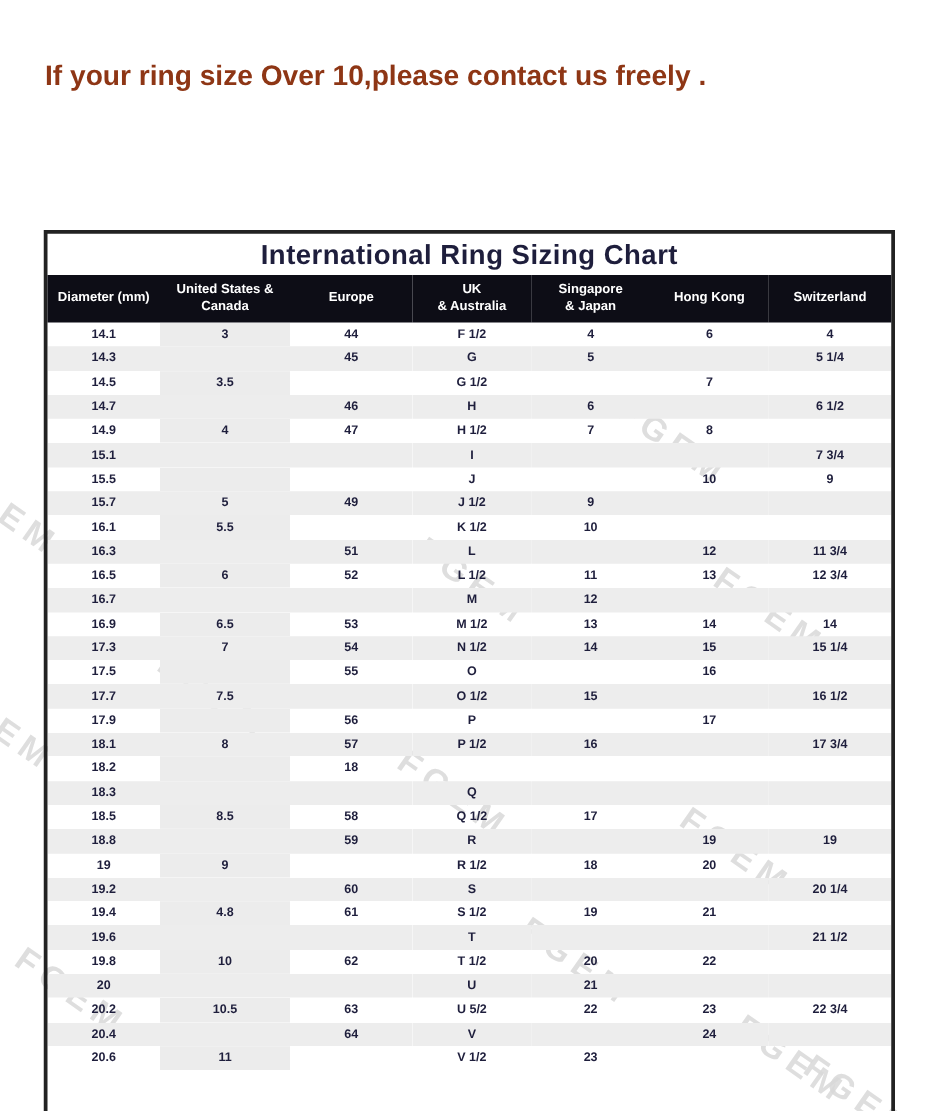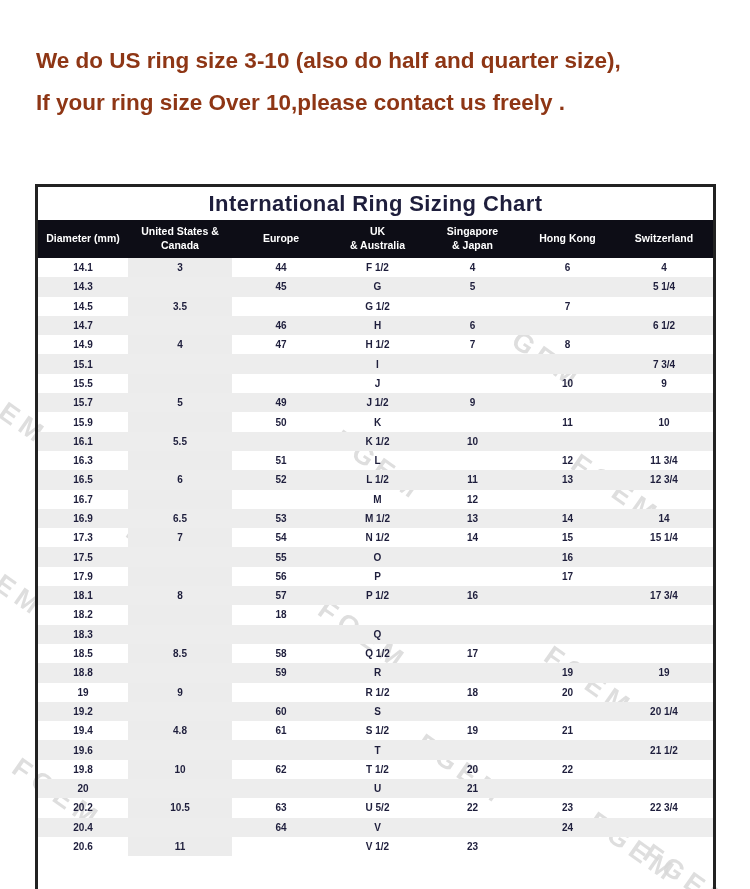--- a/index.html
+++ b/index.html
@@ -65,21 +65,20 @@
       <div class="watermark" style="left: -34px; top: 540px;">FGEM</div>
       <div class="watermark" style="left: 330px; top: 594px;">FGEM</div>
       <div class="watermark" style="left: 556px; top: 640px;">FGEM</div>
       <div class="watermark" style="left: 428px; top: 728px;">FGEM</div>
       <div class="watermark" style="left: 24px; top: 752px;">FGEM</div>
       <div class="watermark" style="left: 600px; top: 806px;">FGEM</div>
       <div class="watermark" style="left: 655px; top: 838px;">FGEM</div>
     </div>
 
   <div class="promo">
-    <div>We do US ring size 3-10 (also do half and quarter size),</div>
     <div>If your ring size Over 10,please contact us freely .</div>
   </div>
 
   <div class="chart-frame">
     <div class="chart-title">International Ring Sizing Chart</div>
     <table class="size-table">
       <colgroup id="size-table-cols">
           <col style="width: 90px;">
           <col style="width: 104px;">
           <col style="width: 98px;">
@@ -166,29 +165,20 @@
           <tr>
             <td>15.7</td>
             <td class="uscol">5</td>
             <td>49</td>
             <td>J 1/2</td>
             <td>9</td>
             <td></td>
             <td></td>
           </tr>
           <tr>
-            <td>15.9</td>
-            <td class="uscol"></td>
-            <td>50</td>
-            <td>K</td>
-            <td></td>
-            <td>11</td>
-            <td>10</td>
-          </tr>
-          <tr>
             <td>16.1</td>
             <td class="uscol">5.5</td>
             <td></td>
             <td>K 1/2</td>
             <td>10</td>
             <td></td>
             <td></td>
           </tr>
           <tr>
             <td>16.3</td>
@@ -238,20 +228,29 @@
           <tr>
             <td>17.5</td>
             <td class="uscol"></td>
             <td>55</td>
             <td>O</td>
             <td></td>
             <td>16</td>
             <td></td>
           </tr>
           <tr>
+            <td>17.7</td>
+            <td class="uscol">7.5</td>
+            <td></td>
+            <td>O 1/2</td>
+            <td>15</td>
+            <td></td>
+            <td>16 1/2</td>
+          </tr>
+          <tr>
             <td>17.9</td>
             <td class="uscol"></td>
             <td>56</td>
             <td>P</td>
             <td></td>
             <td>17</td>
             <td></td>
           </tr>
           <tr>
             <td>18.1</td>

